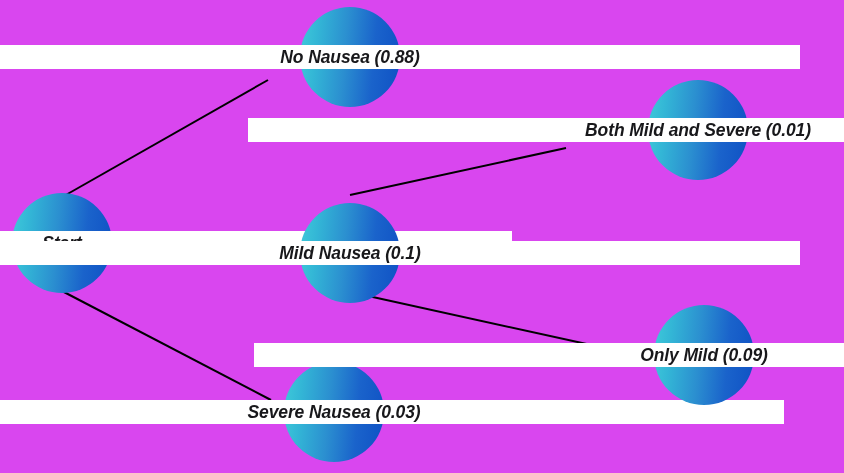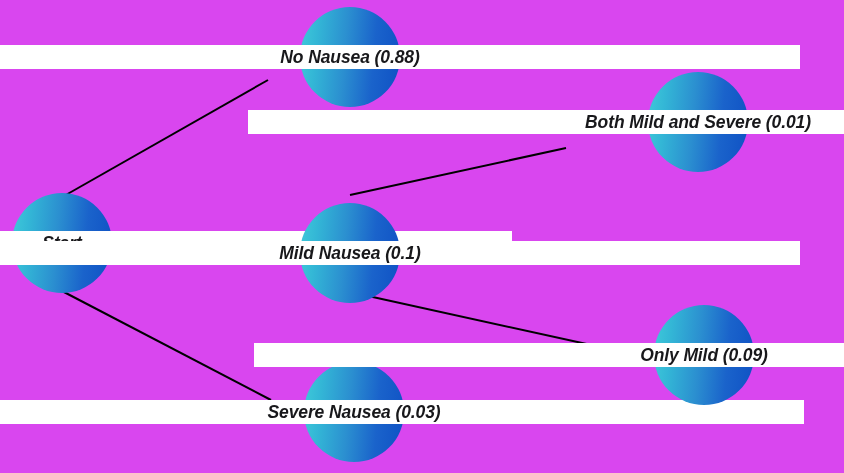--- a/index.html
+++ b/index.html
@@ -82,26 +82,26 @@
       <div class="node" style="left: 300px; top: 7px;">
         <div class="node-circle"></div>
         <div class="node-band"></div>
         <div class="node-label">No Nausea (0.88)</div>
       </div>
       <div class="node" style="left: 300px; top: 203px;">
         <div class="node-circle"></div>
         <div class="node-band"></div>
         <div class="node-label">Mild Nausea (0.1)</div>
       </div>
-      <div class="node" style="left: 304px; top: 362px;">
+      <div class="node" style="left: 284px; top: 362px;">
         <div class="node-circle"></div>
         <div class="node-band"></div>
         <div class="node-label">Severe Nausea (0.03)</div>
       </div>
-      <div class="node" style="left: 648px; top: 72px;">
+      <div class="node" style="left: 648px; top: 80px;">
         <div class="node-circle"></div>
         <div class="node-band"></div>
         <div class="node-label">Both Mild and Severe (0.01)</div>
       </div>
       <div class="node" style="left: 654px; top: 305px;">
         <div class="node-circle"></div>
         <div class="node-band"></div>
         <div class="node-label">Only Mild (0.09)</div>
       </div>
     </div>

